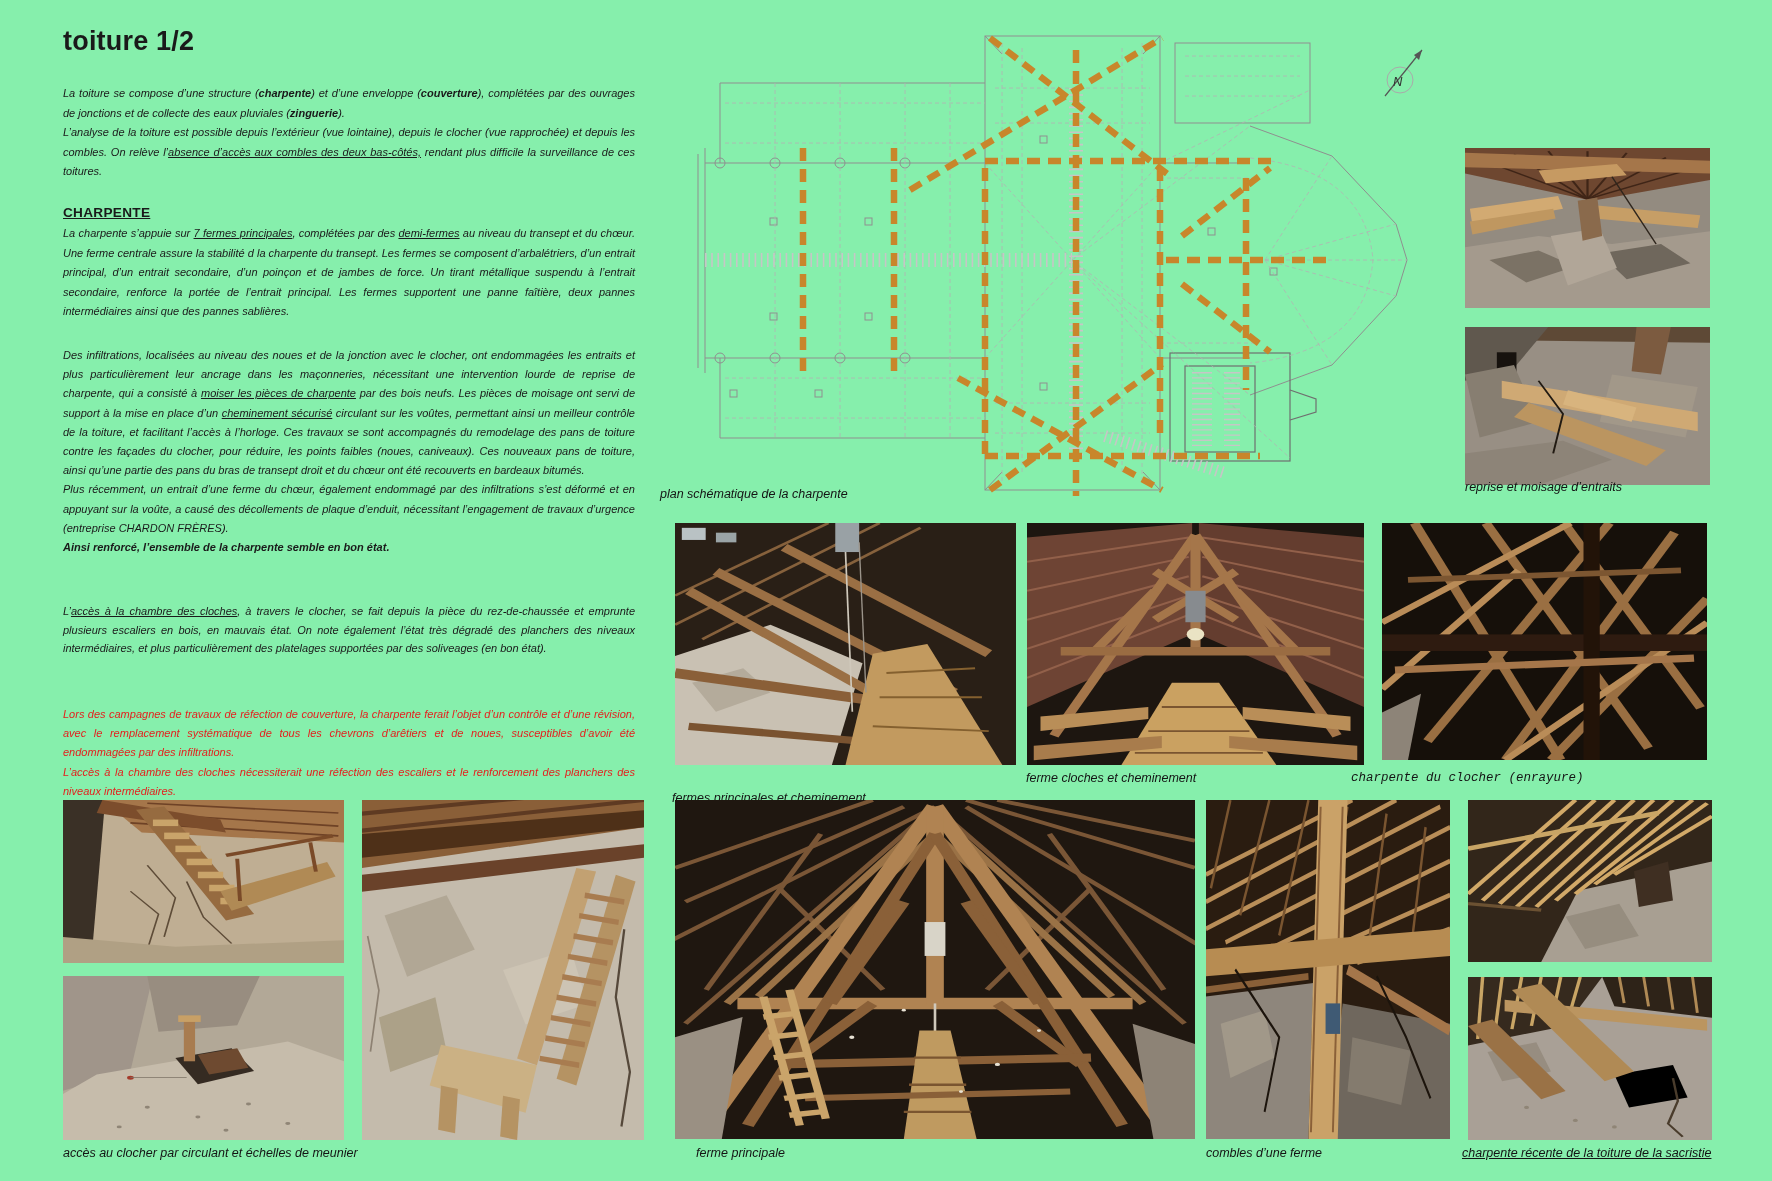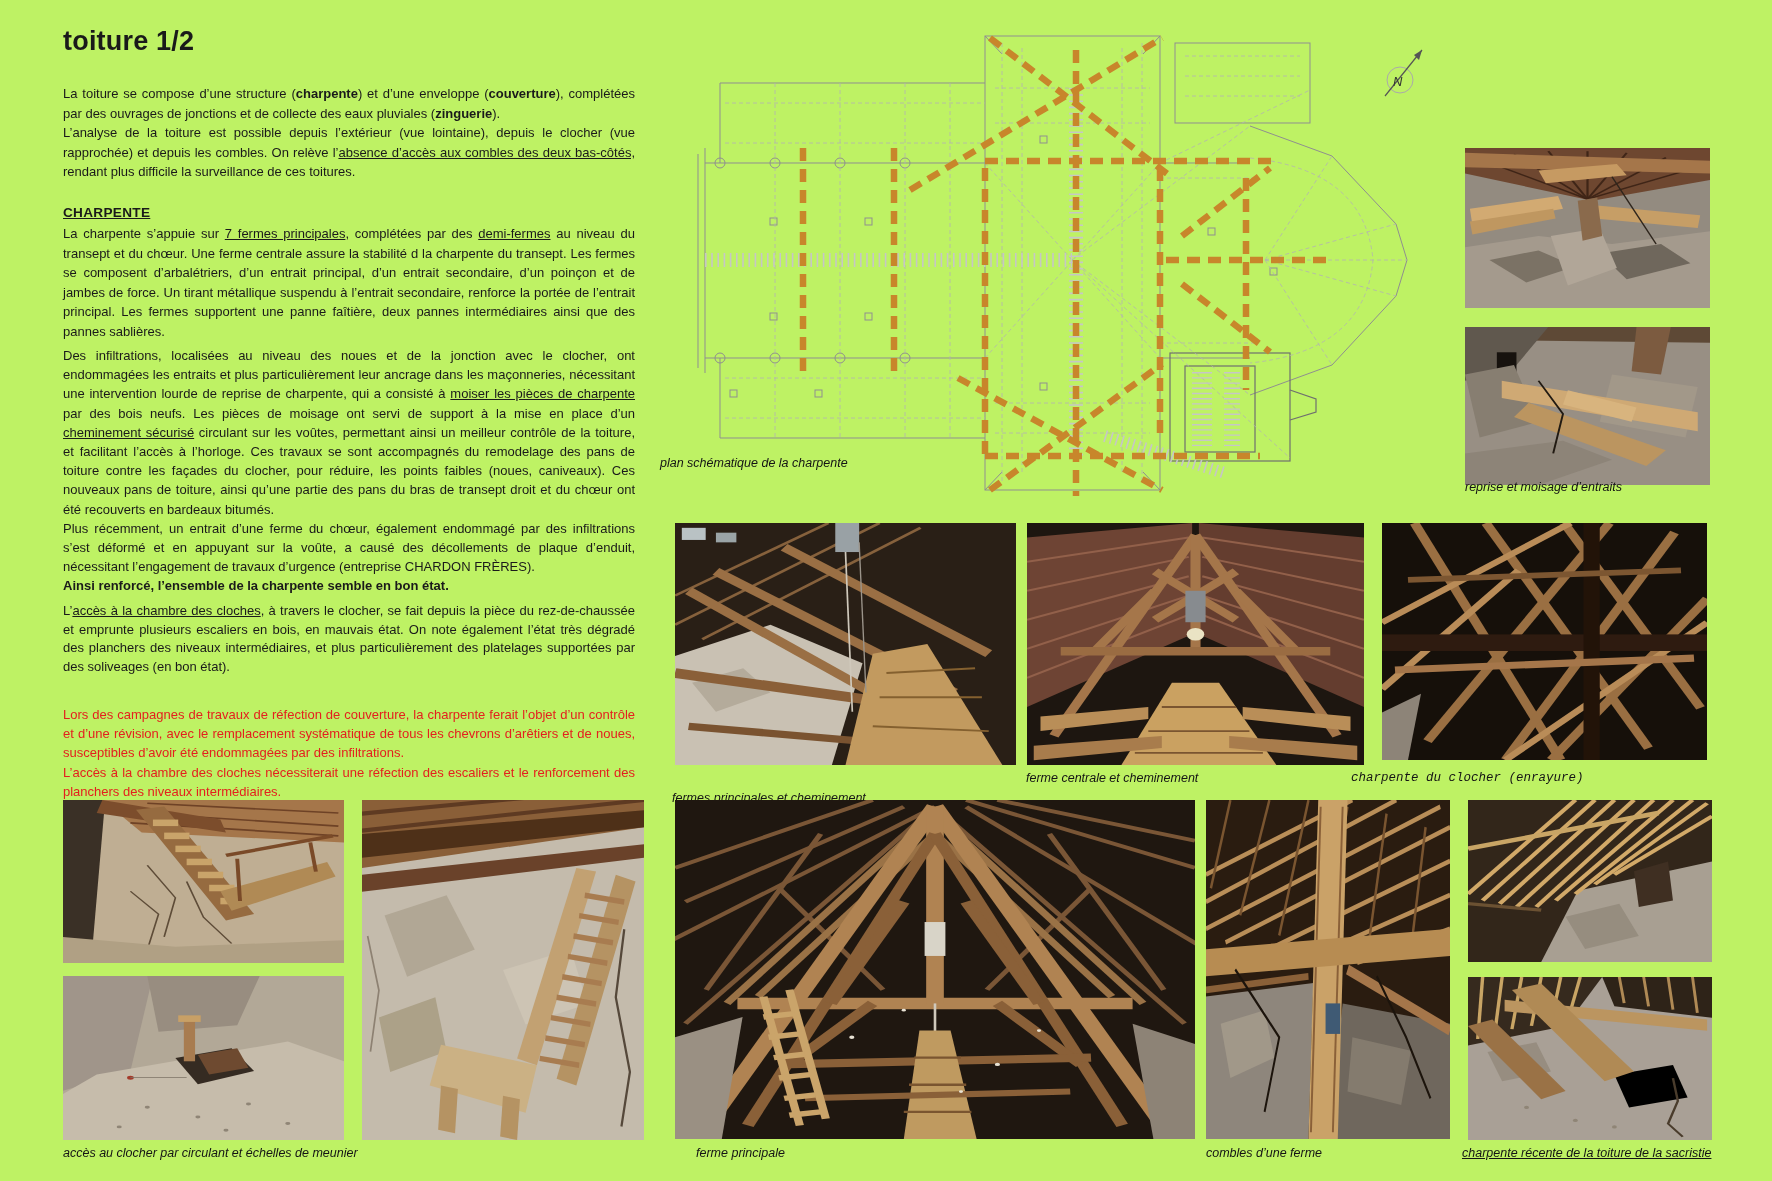--- a/index.html
+++ b/index.html
@@ -1,20 +1,20 @@
 <!DOCTYPE html>
 <html><head>
 <meta charset="utf-8">
 <style>
   html,body{margin:0;padding:0;background:#ffffff;}
-  .page{position:relative;width:1772px;height:1181px;background:#bef264;overflow:hidden;
+  .page{position:relative;width:1772px;height:1181px;background:#86efac;overflow:hidden;
         font-family:"Liberation Sans",sans-serif;color:#1a1a1a;}
   .abs{position:absolute;}
   .title{font-size:27px;font-weight:bold;letter-spacing:0.2px;}
-  .body-text{width:572px;font-size:13px;line-height:19.6px;text-align:justify;}
+  .body-text{width:572px;font-size:11px;line-height:19.6px;text-align:justify;font-style:italic;}
   .body-text .b{font-weight:bold;}
   .body-text .u{text-decoration:underline;}
   .heading{font-size:13.6px;font-weight:bold;text-decoration:underline;letter-spacing:0.3px;}
   .red{color:#e4201e;margin-top:23px;}
   .caption{font-size:12.5px;font-style:italic;color:#141414;}
   figure{margin:0;padding:0;}
   figure svg{display:block;}
   .plan-wrap svg{display:block;}
 </style>
 </head>
@@ -113,21 +113,21 @@
       </g>
 
       <g>
         <circle cx="790" cy="52" r="13" stroke="#aaaaaa" stroke-width="1" fill="none"></circle>
         <line x1="775" y1="68" x2="812" y2="22" stroke="#555555" stroke-width="1.2"></line>
         <polygon points="812,22 804,27 809,32" fill="#555555"></polygon>
         <text x="783" y="58" font-size="13" font-style="italic" fill="#333333">N</text>
       </g>
     </svg>
   </div>
-  <div class="abs caption" style="left:660px;top:456px;">plan schématique de la charpente</div>
+  <div class="abs caption" style="left:660px;top:487px;">plan schématique de la charpente</div>
 
   <figure class="abs" style="left:1465px;top:148px;">
     <svg width="245" height="160" viewBox="0 0 100 100" preserveAspectRatio="none">
       <rect width="100" height="100" fill="#938b80"></rect>
       <polygon points="0,62 30,55 60,60 100,52 100,100 0,100" fill="#a49a8d"></polygon>
       <polygon points="10,70 30,64 45,74 25,84" fill="#7b7265"></polygon>
       <polygon points="55,66 80,60 92,72 66,82" fill="#6f675c"></polygon>
       <polygon points="35,55 55,50 62,75 42,86" fill="#b1a698"></polygon>
       <polygon points="0,0 100,0 100,20 52,33 0,16" fill="#6e4730"></polygon>
       <g stroke="#3f2517" stroke-width="0.9">
@@ -233,21 +233,21 @@
         <line x1="40" y1="76" x2="62" y2="76"></line>
           <line x1="36" y1="86" x2="66" y2="86"></line>
           <line x1="32" y1="95" x2="70" y2="95"></line>
       </g>
       <polygon points="4,80 36,76 36,81 4,86" fill="#b98e58"></polygon>
       <polygon points="64,76 96,80 96,86 64,81" fill="#b98e58"></polygon>
       <polygon points="2,92 40,88 40,93 2,98" fill="#a87c4c"></polygon>
       <polygon points="60,88 98,92 98,98 60,93" fill="#a87c4c"></polygon>
     </svg>
   </figure>
-  <div class="abs caption" style="left:1026px;top:771px;">ferme centrale et cheminement</div>
+  <div class="abs caption" style="left:1026px;top:771px;">ferme cloches et cheminement</div>
 
   <figure class="abs" style="left:1382px;top:523px;">
     <svg width="325" height="237" viewBox="0 0 100 100" preserveAspectRatio="none">
       <rect width="100" height="100" fill="#16100a"></rect>
       <g stroke="#9a6f42" stroke-width="3">
         <line x1="10" y1="0" x2="55" y2="100"></line>
         <line x1="32" y1="0" x2="82" y2="95"></line>
         <line x1="56" y1="0" x2="98" y2="78"></line>
         <line x1="90" y1="4" x2="38" y2="100"></line>
         <line x1="70" y1="0" x2="14" y2="92"></line>

